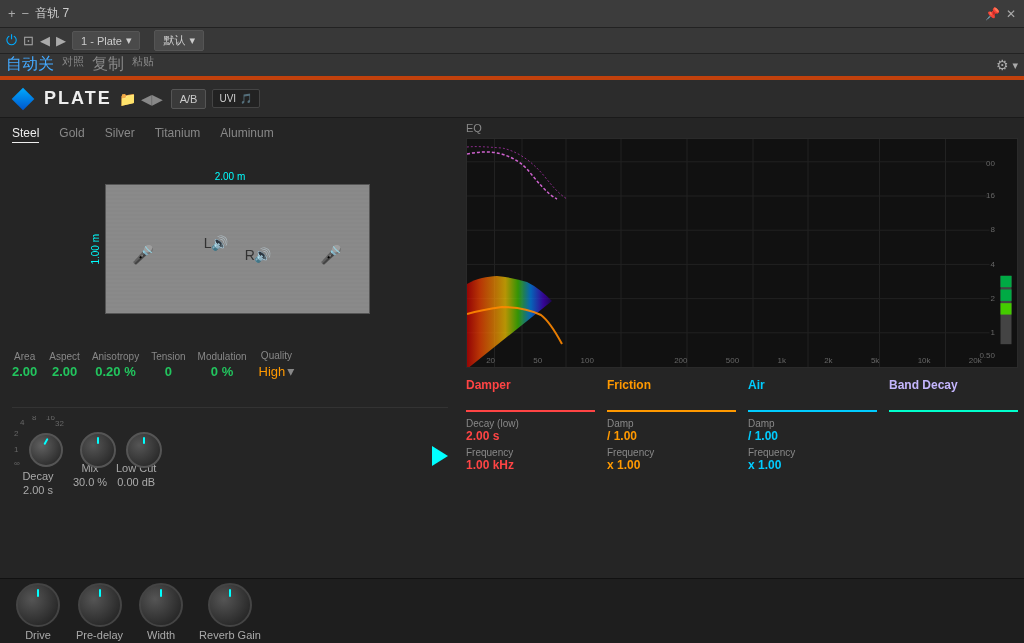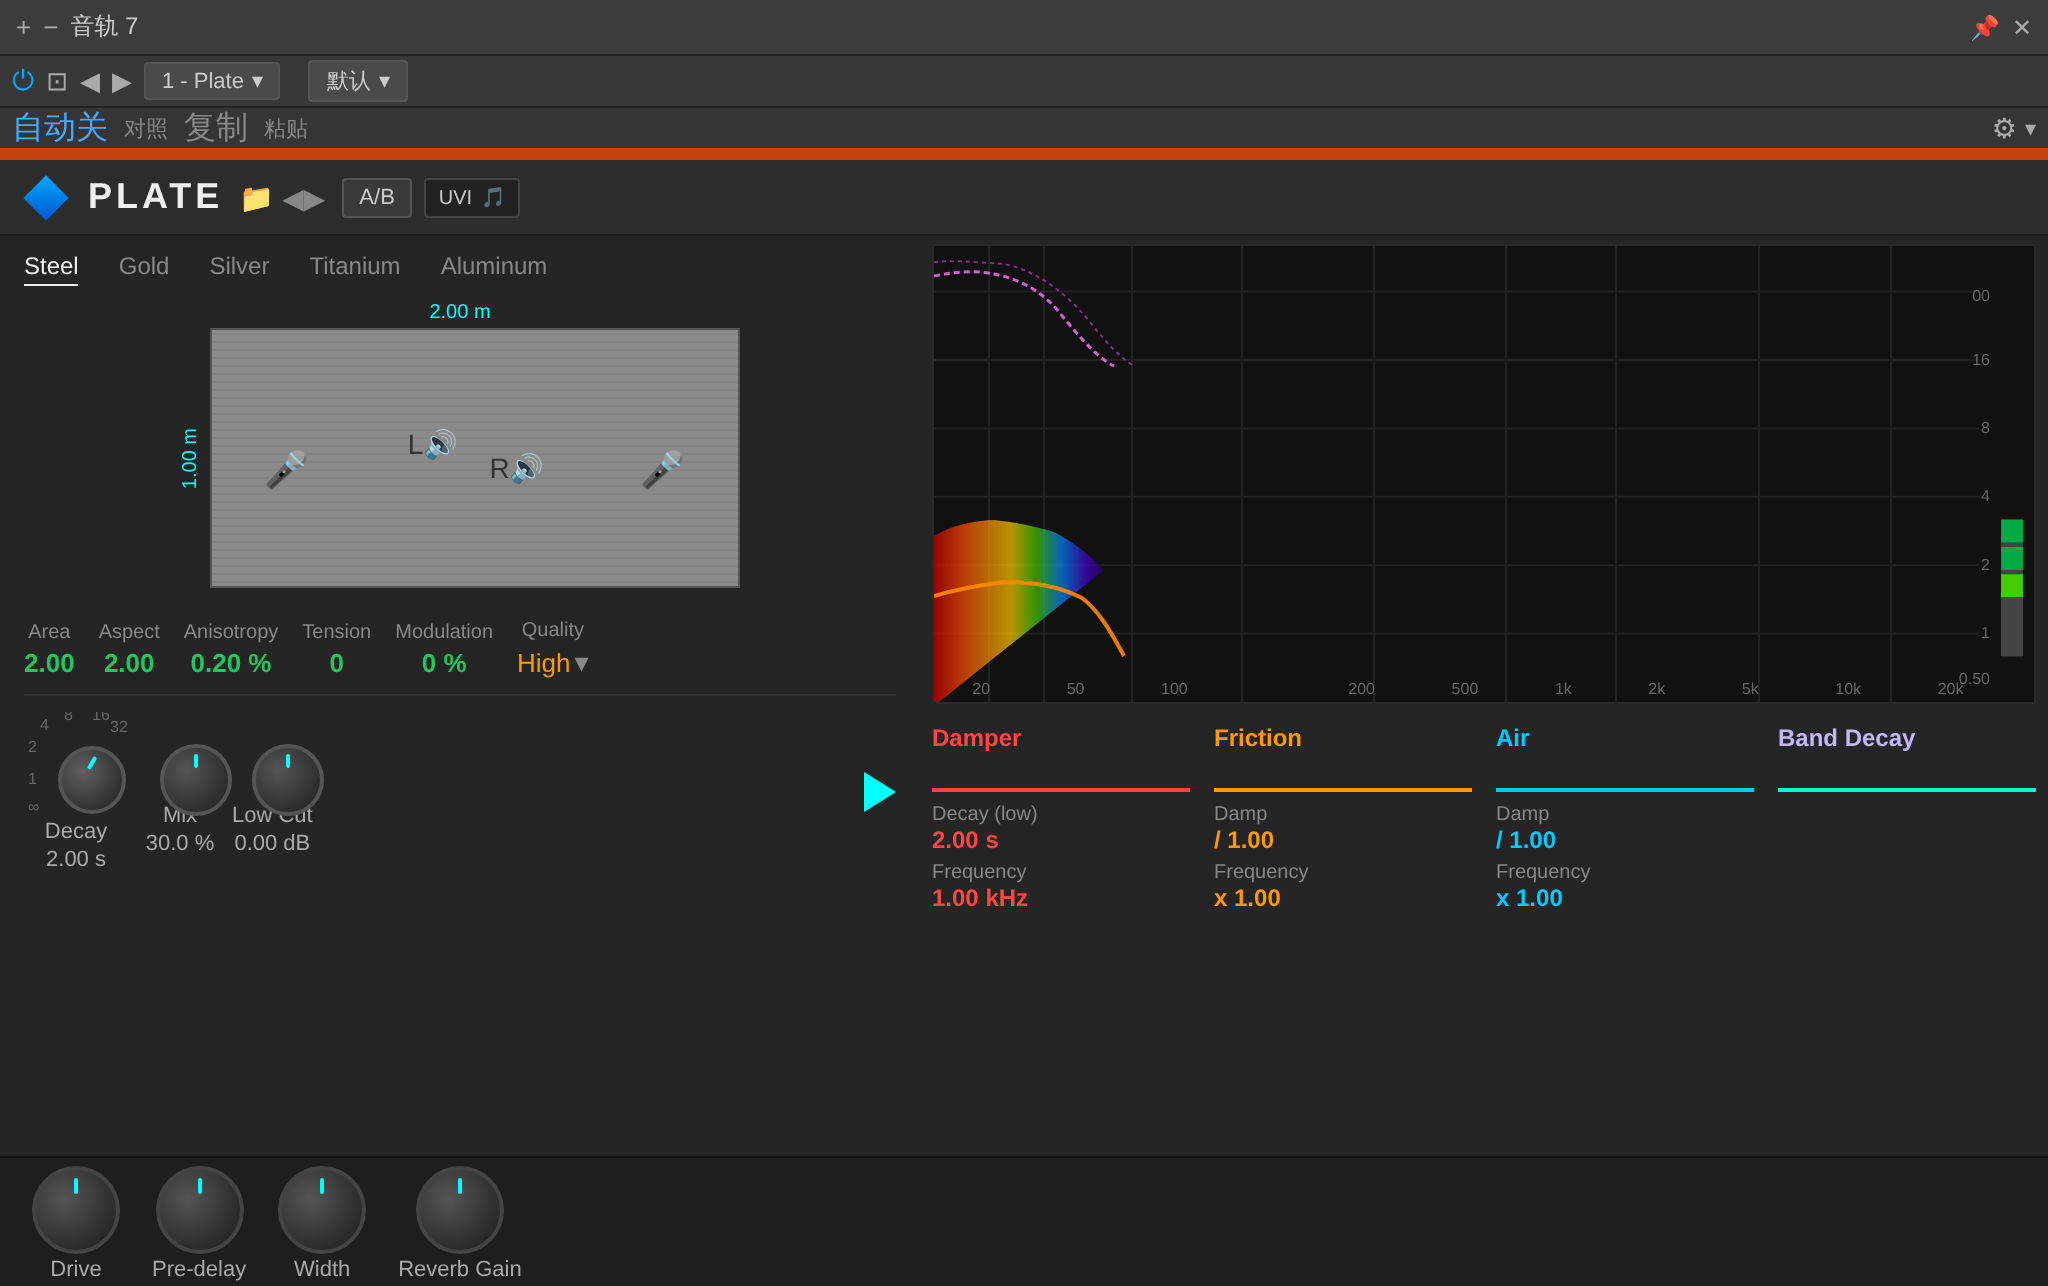--- a/index.html
+++ b/index.html
@@ -26,24 +26,23 @@
       gap: 6px;
       border-bottom: 1px solid #222;
     }
     .dropdown-btn { background: #4a4a4a; border: 1px solid #555; color: #ccc; font-size: 11px; padding: 2px 8px; cursor: pointer; display: flex; align-items: center; gap: 4px; border-radius: 2px; }
 
     
     .toolbar2 {
       background: #353535;
       height: 26px;
       display: flex;
-      align-items: center;
       padding: 0 6px;
       gap: 8px;
-      border-bottom: 6px solid #c2410c;
+      border-bottom: 4px solid #c2410c;
     }
     .toolbar2-active { color: #4af; }
     .toolbar2-right { margin-left: auto; display: flex; align-items: center; gap: 4px; }
     .gear-btn { color: #aaa; font-size: 14px; cursor: pointer; }
 
     
     .plugin-header {
       background: #2c2c2c;
       height: 38px;
       display: flex;
@@ -255,21 +254,21 @@
   <span style="color:#888;font-size:14px;cursor:pointer;margin-right:8px;">▶</span>
   <button class="ab-btn">A/B</button>
   <div class="uvi-logo">
     <span>UVI</span>
     <span style="font-size:10px;margin-left:2px;">🎵</span>
   </div>
 </div>
 
 <div class="main-content" style="display:flex;height:460px;">
 
-  <div class="left-panel" style="width:460px;padding:8px 12px;display:flex;flex-direction:column;">
+  <div class="left-panel" style="width:460px;padding:8px 12px;display:flex;flex-direction:column;gap:20px;">
 
     <div class="material-tabs">
       <span class="mat-tab active">Steel</span>
       <span class="mat-tab">Gold</span>
       <span class="mat-tab">Silver</span>
       <span class="mat-tab">Titanium</span>
       <span class="mat-tab">Aluminum</span>
     </div>
 
     <div style="position:relative;width:280px;margin:0 auto 6px auto;">
@@ -375,20 +374,23 @@
       </div>
 
       <div style="margin-left:auto;">
         <div class="play-btn"></div>
       </div>
     </div>
   </div>
 
   <div class="right-panel" style="flex:1;display:flex;flex-direction:column;padding:4px 6px;position:relative;">
 
+    <div style="display:flex;align-items:center;gap:4px;margin-bottom:2px;">
+      <span class="eq-label">EQ</span>
+    </div>
 
     <div class="eq-display" style="position:relative;flex:1;background:#111;border:1px solid #2a2a2a;overflow:hidden;max-height:230px;">
 
       <svg class="eq-canvas" style="position:absolute;top:0;left:0;width:100%;height:100%;">
 
         <line x1="5%" y1="0" x2="5%" y2="100%" stroke="#222" stroke-width="1"></line>
         <line x1="10%" y1="0" x2="10%" y2="100%" stroke="#222" stroke-width="1"></line>
         <line x1="18%" y1="0" x2="18%" y2="100%" stroke="#222" stroke-width="1"></line>
         <line x1="28%" y1="0" x2="28%" y2="100%" stroke="#222" stroke-width="1"></line>
         <line x1="40%" y1="0" x2="40%" y2="100%" stroke="#222" stroke-width="1"></line>

